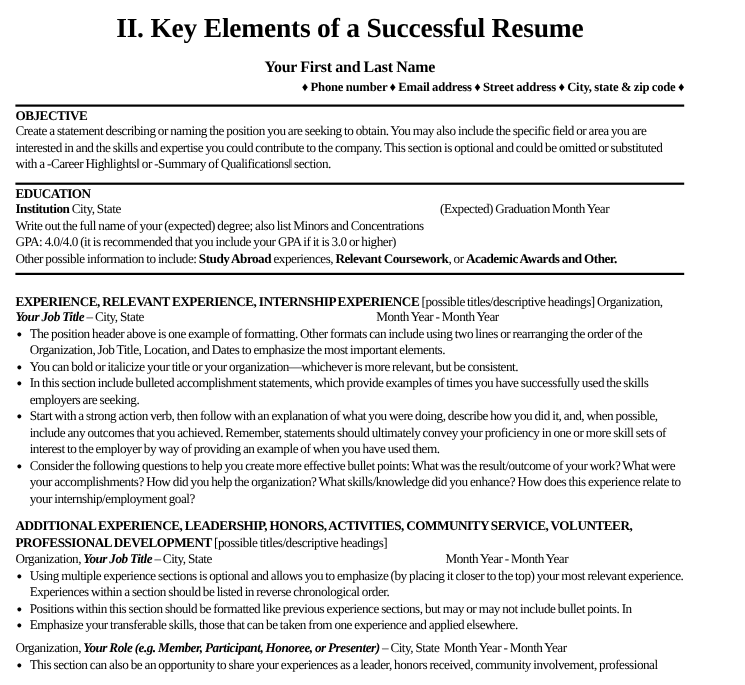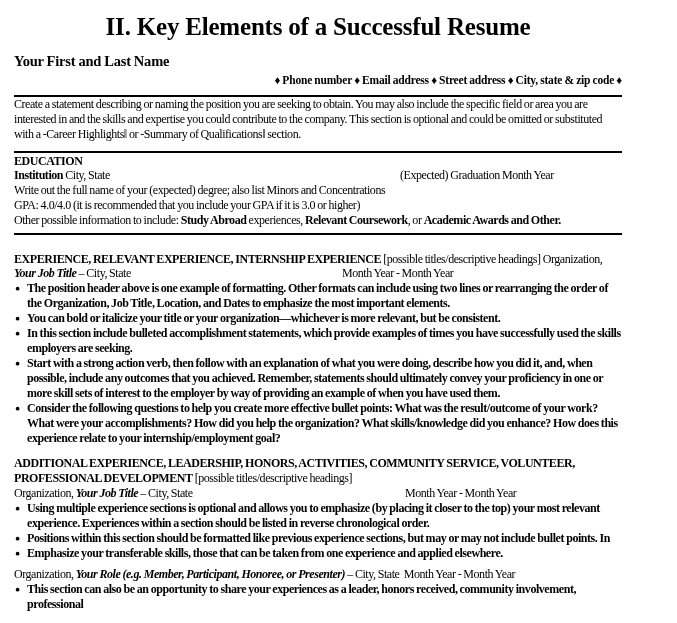--- a/index.html
+++ b/index.html
@@ -14,55 +14,56 @@
     font-size:12px;
     line-height:15px;
     letter-spacing:-0.45px;
     word-spacing:-0.4px;
     overflow:hidden;
   }
   .title{
     font-size:25px;line-height:30px;font-weight:bold;text-align:center;
     margin:6px 0 0 0;letter-spacing:-0.2px;word-spacing:0;
   }
-  .name{font-size:14.5px;line-height:17px;font-weight:bold;margin-top:11px;letter-spacing:-0.2px;}
+  .name{font-size:14.5px;line-height:17px;font-weight:bold;text-align:center;margin-top:11px;letter-spacing:-0.2px;}
   .contact{font-size:11.5px;line-height:14px;font-weight:bold;text-align:right;margin-top:3px;letter-spacing:-0.2px;}
   .rule{height:0;border-top:2px solid #000;}
   .rule-1{margin-top:8px;}
   .rule-2{margin-top:9px;}
   .rule-3{margin-top:5px;}
   .sec-head{font-weight:bold;line-height:13px;margin-top:2px;}
   .sec-head-exp{margin-top:17px;line-height:14px;}
   .line{line-height:15px;}
   .rel{position:relative;}
   .tab{position:absolute;top:0;}
   .d-edu{left:386px;}
   .d-exp{left:328px;}
   .d-add{left:391px;}
   .b{font-weight:bold;}
   .bi{font-weight:bold;font-style:italic;}
-  ul.bullets{margin:0;padding:0;list-style:none;font-weight:bold;}
+  ul.bullets{margin:0;padding:0;list-style:none;}
   ul.bullets li{position:relative;padding-left:13px;}
   ul.bullets li::before{content:"\25CF";position:absolute;left:1px;top:0;font-size:8.5px;letter-spacing:0;}
   .add-head{margin-top:10px;font-weight:bold;line-height:15px;}
   .add-head .reg{font-weight:normal;}
   .org2-line{margin-top:6px;}
 </style>
 </head>
 <body>
 
 <div class="page">
 
   <div class="title">II. Key Elements of a Successful Resume</div>
   <div class="name">Your First and Last Name</div>
   <div class="contact">♦ Phone number ♦ Email address ♦ Street address ♦ City, state &amp; zip code ♦</div>
 
   <div class="rule rule-1"></div>
 
   <div>
+    <div class="sec-head">OBJECTIVE</div>
     <div class="line">Create a statement describing or naming the position you are seeking to obtain. You may also include the specific field or area you are interested in and the skills and expertise you could contribute to the company. This section is optional and could be omitted or substituted with a -Career Highlights‖ or -Summary of Qualifications‖ section.</div>
   </div>
 
   <div class="rule rule-2"></div>
 
   <div>
     <div class="sec-head">EDUCATION</div>
     <div class="line rel">
       <span class="b">Institution</span><span> City, State</span>
       <span class="tab d-edu">(Expected) Graduation Month Year</span>

